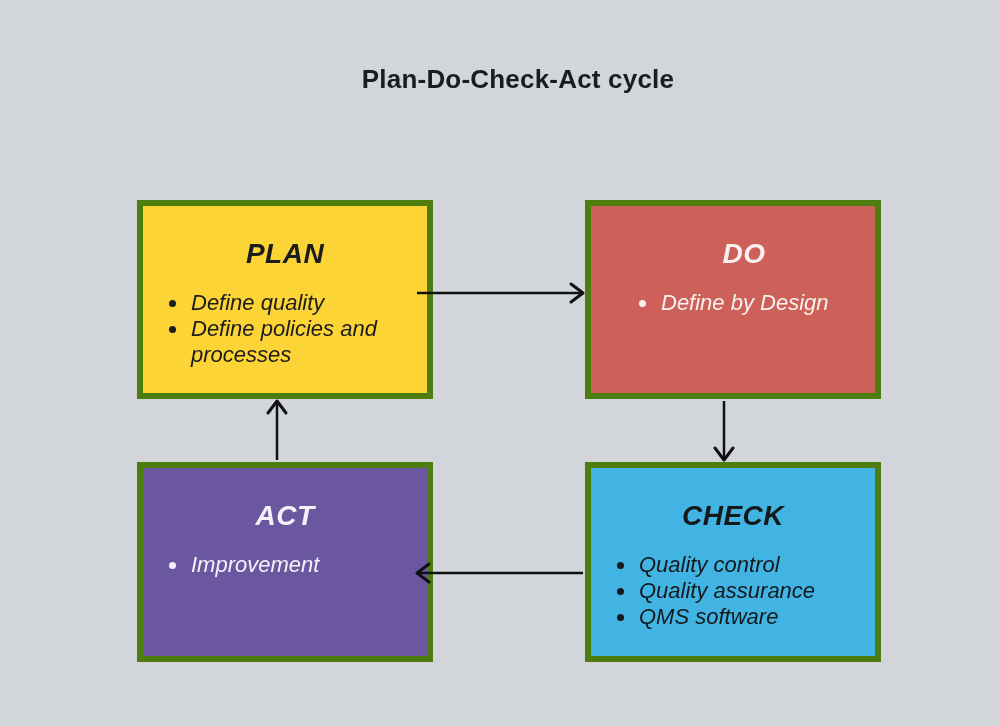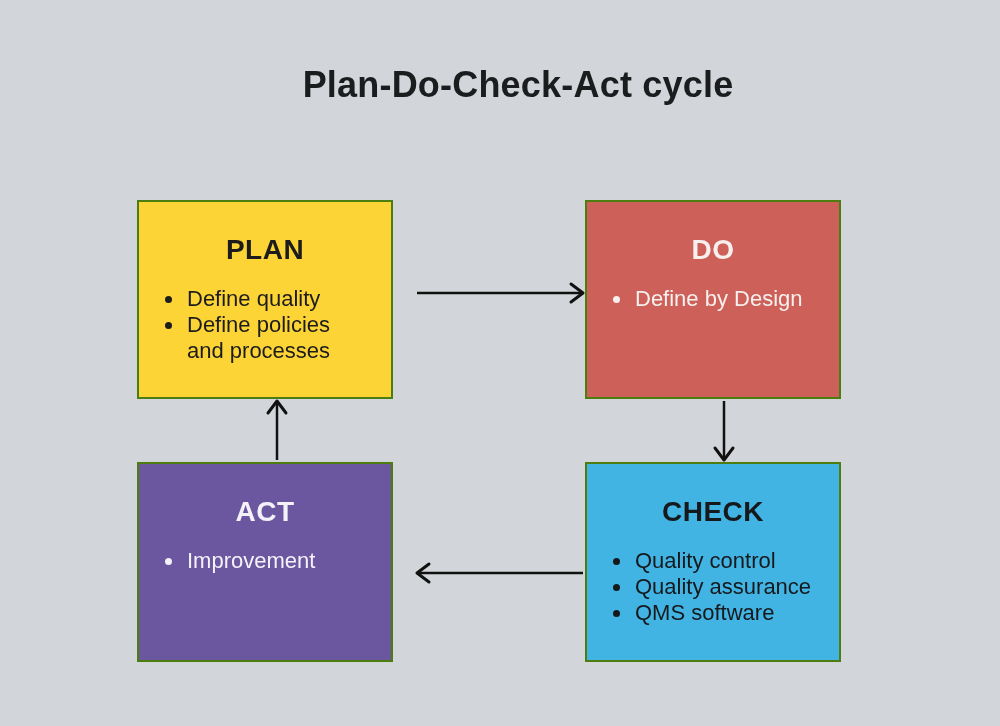--- a/index.html
+++ b/index.html
@@ -15,30 +15,31 @@
     height: 726px;
     overflow: hidden;
   }
   .page-title {
     position: absolute;
     top: 64px;
     left: 36px;
     right: 0;
     margin: 0;
     text-align: center;
-    font-size: 36px;
+    font-size: 26px;
     font-weight: 700;
     letter-spacing: 0.2px;
   }
   .box {
     position: absolute;
-    width: 256px;
+    width: 296px;
     height: 199px;
-    border: 2px solid #4d7c0f;
+    border: 6px solid #4d7c0f;
     box-sizing: border-box;
+    font-style: italic;
   }
   .box-plan  { left: 137px; top: 200px; }
   .box-do    { left: 585px; top: 200px; }
   .box-act   { left: 137px; top: 462px; height: 200px; }
   .box-check { left: 585px; top: 462px; height: 200px; }
   .box-title {
     margin: 32px 0 0 0;
     text-align: center;
     font-size: 28px;
     font-weight: 700;
@@ -77,21 +78,21 @@
   <h1 class="page-title" style="color: rgb(27, 28, 30);">Plan-Do-Check-Act cycle</h1>
 
   <section class="box box-plan" style="background-color: rgb(252, 212, 54);">
     <h2 class="box-title" style="color: rgb(28, 28, 28);">PLAN</h2>
     <ul class="bullets" style="color: rgb(28, 28, 28);">
       <li>Define quality</li>
       <li>Define policies and processes</li>
     </ul>
   </section>
 
-  <section class="box box-do" style="background-color: rgb(205, 96, 88);">
+  <section class="box box-do" style="background-color: rgb(205, 96, 88); padding-left: 22px;">
     <h2 class="box-title" style="color: rgb(247, 240, 238);">DO</h2>
     <ul class="bullets" style="color: rgb(247, 240, 238);">
       <li>Define by Design</li>
     </ul>
   </section>
 
   <section class="box box-act" style="background-color: rgb(106, 87, 159);">
     <h2 class="box-title" style="color: rgb(245, 241, 248);">ACT</h2>
     <ul class="bullets" style="color: rgb(245, 241, 248);">
       <li>Improvement</li>

